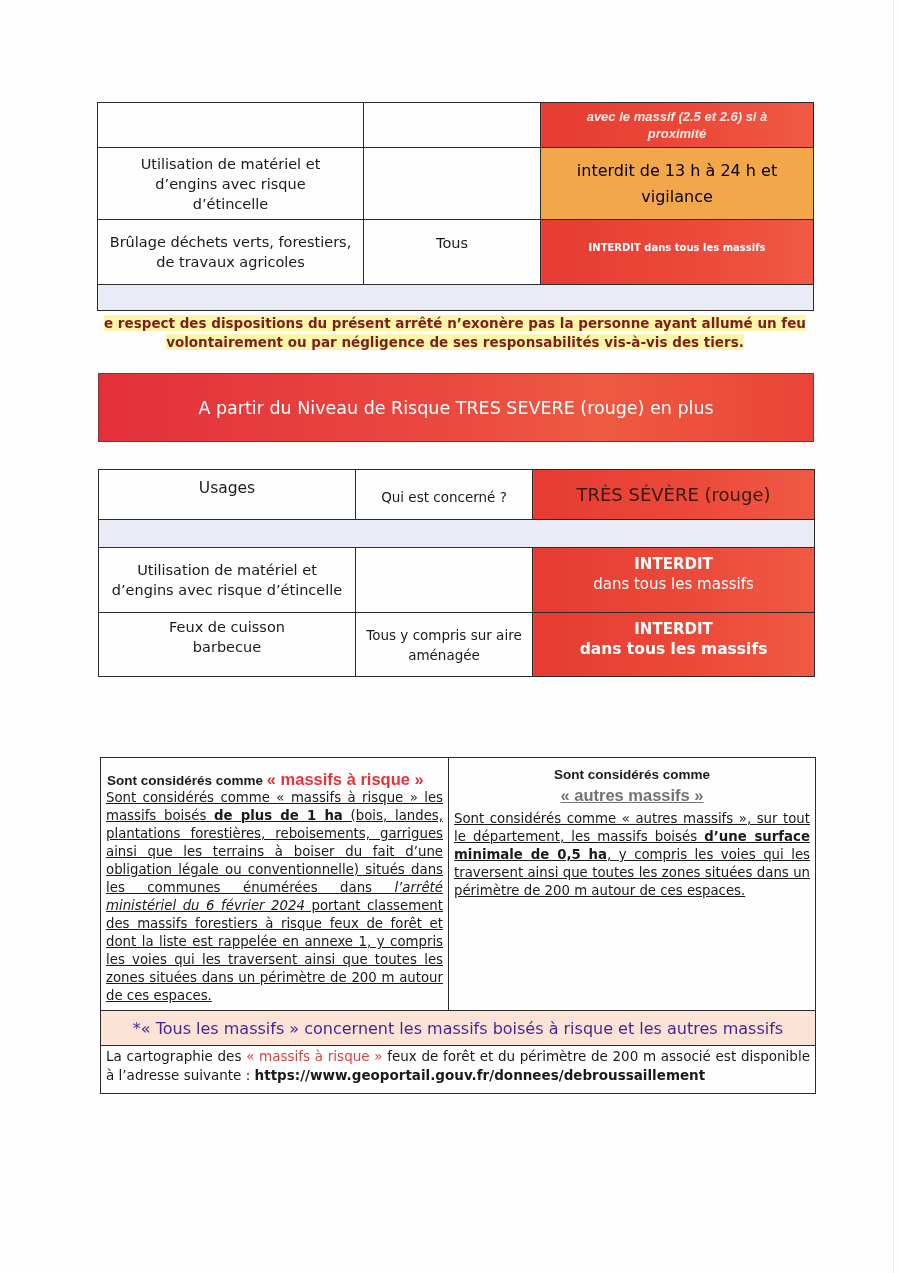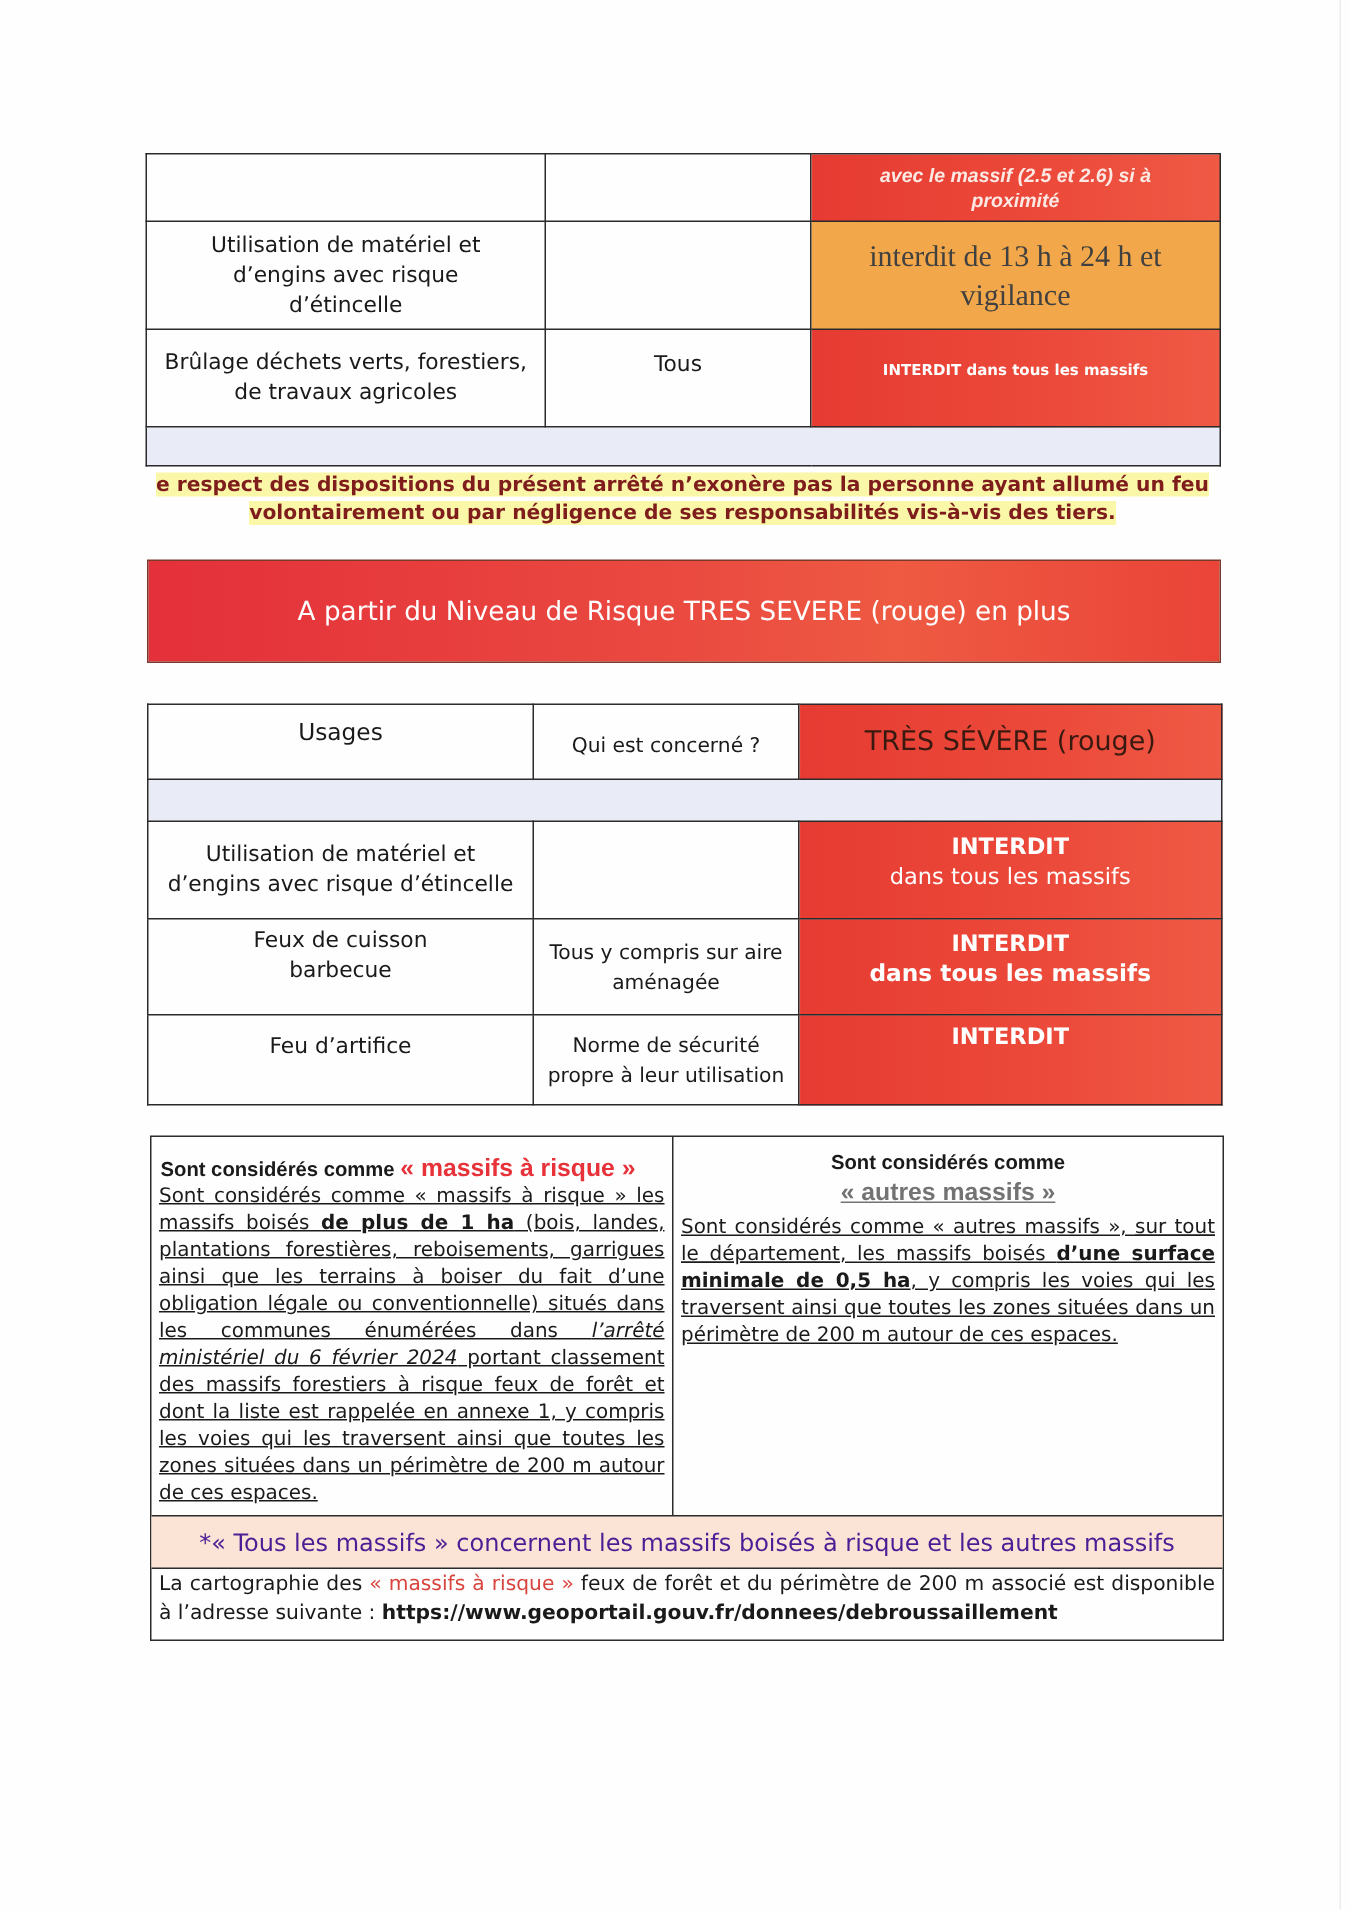--- a/index.html
+++ b/index.html
@@ -5,21 +5,21 @@
   html,body{margin:0;padding:0;}
   body{width:900px;height:1273px;background:#fefefe;position:relative;overflow:hidden;font-family:"DejaVu Sans",sans-serif;color:#1a1a1a;}
   .scanline{position:absolute;left:893px;top:0;width:1px;height:1273px;background:#ececec;}
   table{border-collapse:collapse;position:absolute;table-layout:fixed;}
   td{border:1.5px solid #2b2b2b;padding:0;text-align:center;vertical-align:middle;font-size:14.5px;line-height:20px;}
   .red{background:linear-gradient(90deg,#e63b32 0%,#ec4a3a 60%,#ef5a45 100%);color:#fff;}
   .orange{background:#f2a84a;color:#1d1d1d;}
   .band{background:#e9ecf6;}
   .vtop{vertical-align:top;}
   .ital-small{font-family:"Liberation Sans",sans-serif;font-style:italic;font-weight:bold;font-size:13px;line-height:17px;color:#fde9e4;}
-  .big-dark{font-size:20px;line-height:26px;color:#404040;font-family:Liberation Serif, serif;}
+  .big-dark{font-size:16px;line-height:26px;color:#000000;}
   .white-bold{font-weight:bold;font-size:15px;color:#fff;}
   .white-med{font-size:15px;color:#fff;}
 
   #t1{left:97px;top:102px;width:716px;}
   #t2{left:98px;top:469px;width:716px;border-radius:28px;}
 
   .note{position:absolute;left:95px;top:314px;width:720px;text-align:center;font-size:13.5px;line-height:19px;font-weight:bold;color:#7f1d1d;}
   .note span{background:#fbf7a8;}
 
   .banner{position:absolute;left:98px;top:373px;width:714px;height:67px;border:1.5px solid #7a3a2a;
@@ -128,31 +128,20 @@
           <div style="padding:4px 40px 0">Feux de cuisson barbecue</div>
         </td>
     <td>
           <div style="font-size:13.5px;padding:0 6px">Tous y compris sur aire aménagée</div>
         </td>
     <td class="red vtop">
       <div style="padding-top:6px" class="white-bold">INTERDIT</div>
       <div class="white-bold" style="font-size:15.5px">dans tous les massifs</div>
     </td>
   </tr>
-  <tr style="height:60px">
-    <td class="vtop">
-          <div style="padding-top:11px">Feu d’artifice</div>
-        </td>
-    <td>
-          <div style="font-size:13.5px;padding:0 6px">Norme de sécurité propre à leur utilisation</div>
-        </td>
-    <td class="red vtop">
-      <div style="padding-top:4px" class="white-bold">INTERDIT</div>
-    </td>
-  </tr>
 </tbody>
   </table>
 
 <div class="defs">
   <div class="col-left">
     <div class="def-head-l">
       <span>Sont considérés comme</span>
       <span class="red-txt">« massifs à risque »</span>
     </div>
     <div class="def-body"><span>Sont considérés comme « massifs à risque » les massifs boisés </span><b>de plus de 1 ha</b><span> (bois, landes, plantations forestières, reboisements, garrigues ainsi que les terrains à boiser du fait d’une obligation légale ou conventionnelle) situés dans les communes énumérées dans </span><i>l’arrêté ministériel du 6 février 2024</i><span> portant classement des massifs forestiers à risque feux de forêt et dont la liste est rappelée en annexe 1, y compris les voies qui les traversent ainsi que toutes les zones situées dans un périmètre de 200 m autour de ces espaces.</span></div>

